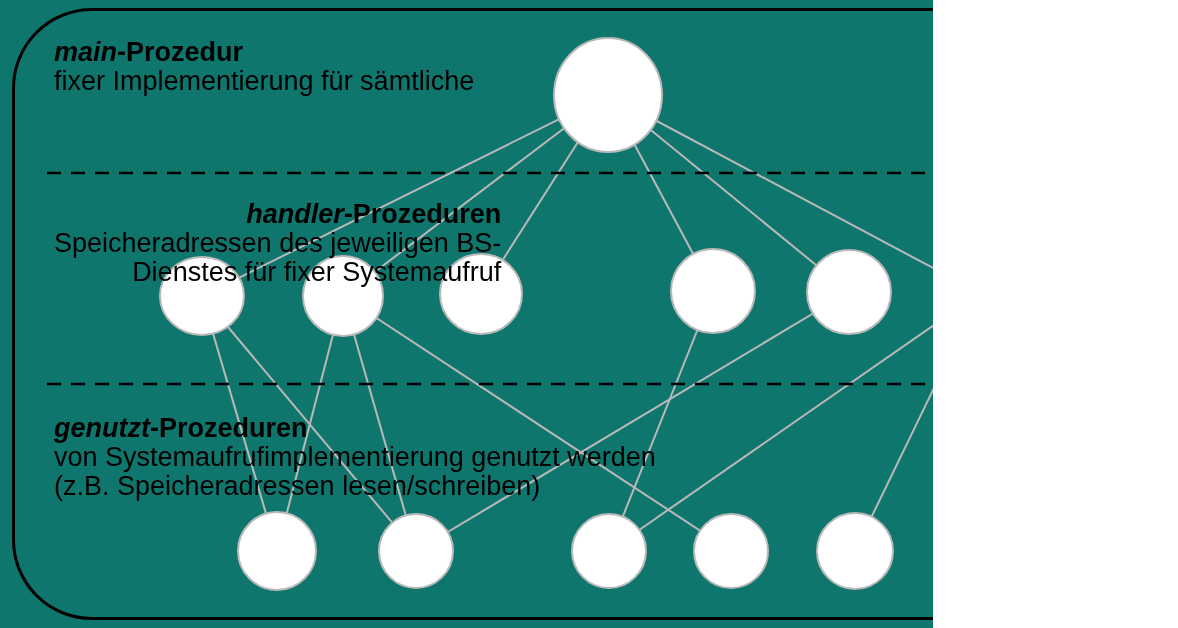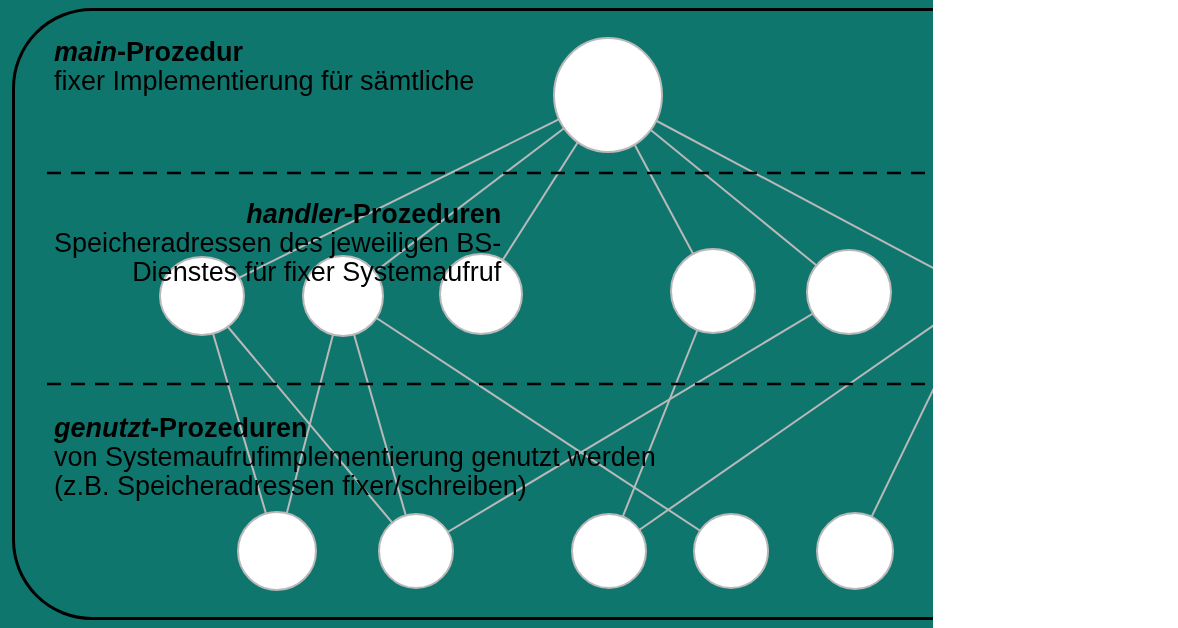--- a/index.html
+++ b/index.html
@@ -64,15 +64,15 @@
 
   <div class="label label-handler">
     <div class="hdr"><span class="term">handler</span><span>-Prozeduren</span></div>
     <div>Speicheradressen des jeweiligen BS-</div>
     <div>Dienstes für fixer Systemaufruf</div>
   </div>
 
   <div class="label label-utility">
     <div class="hdr"><span class="term">genutzt</span><span>-Prozeduren</span></div>
     <div>von Systemaufrufimplementierung genutzt werden</div>
-    <div>(z.B. Speicheradressen fixer/schreiben)</div>
+    <div>(z.B. Speicheradressen lesen/schreiben)</div>
   </div>
 </div>
 
 </body></html>

